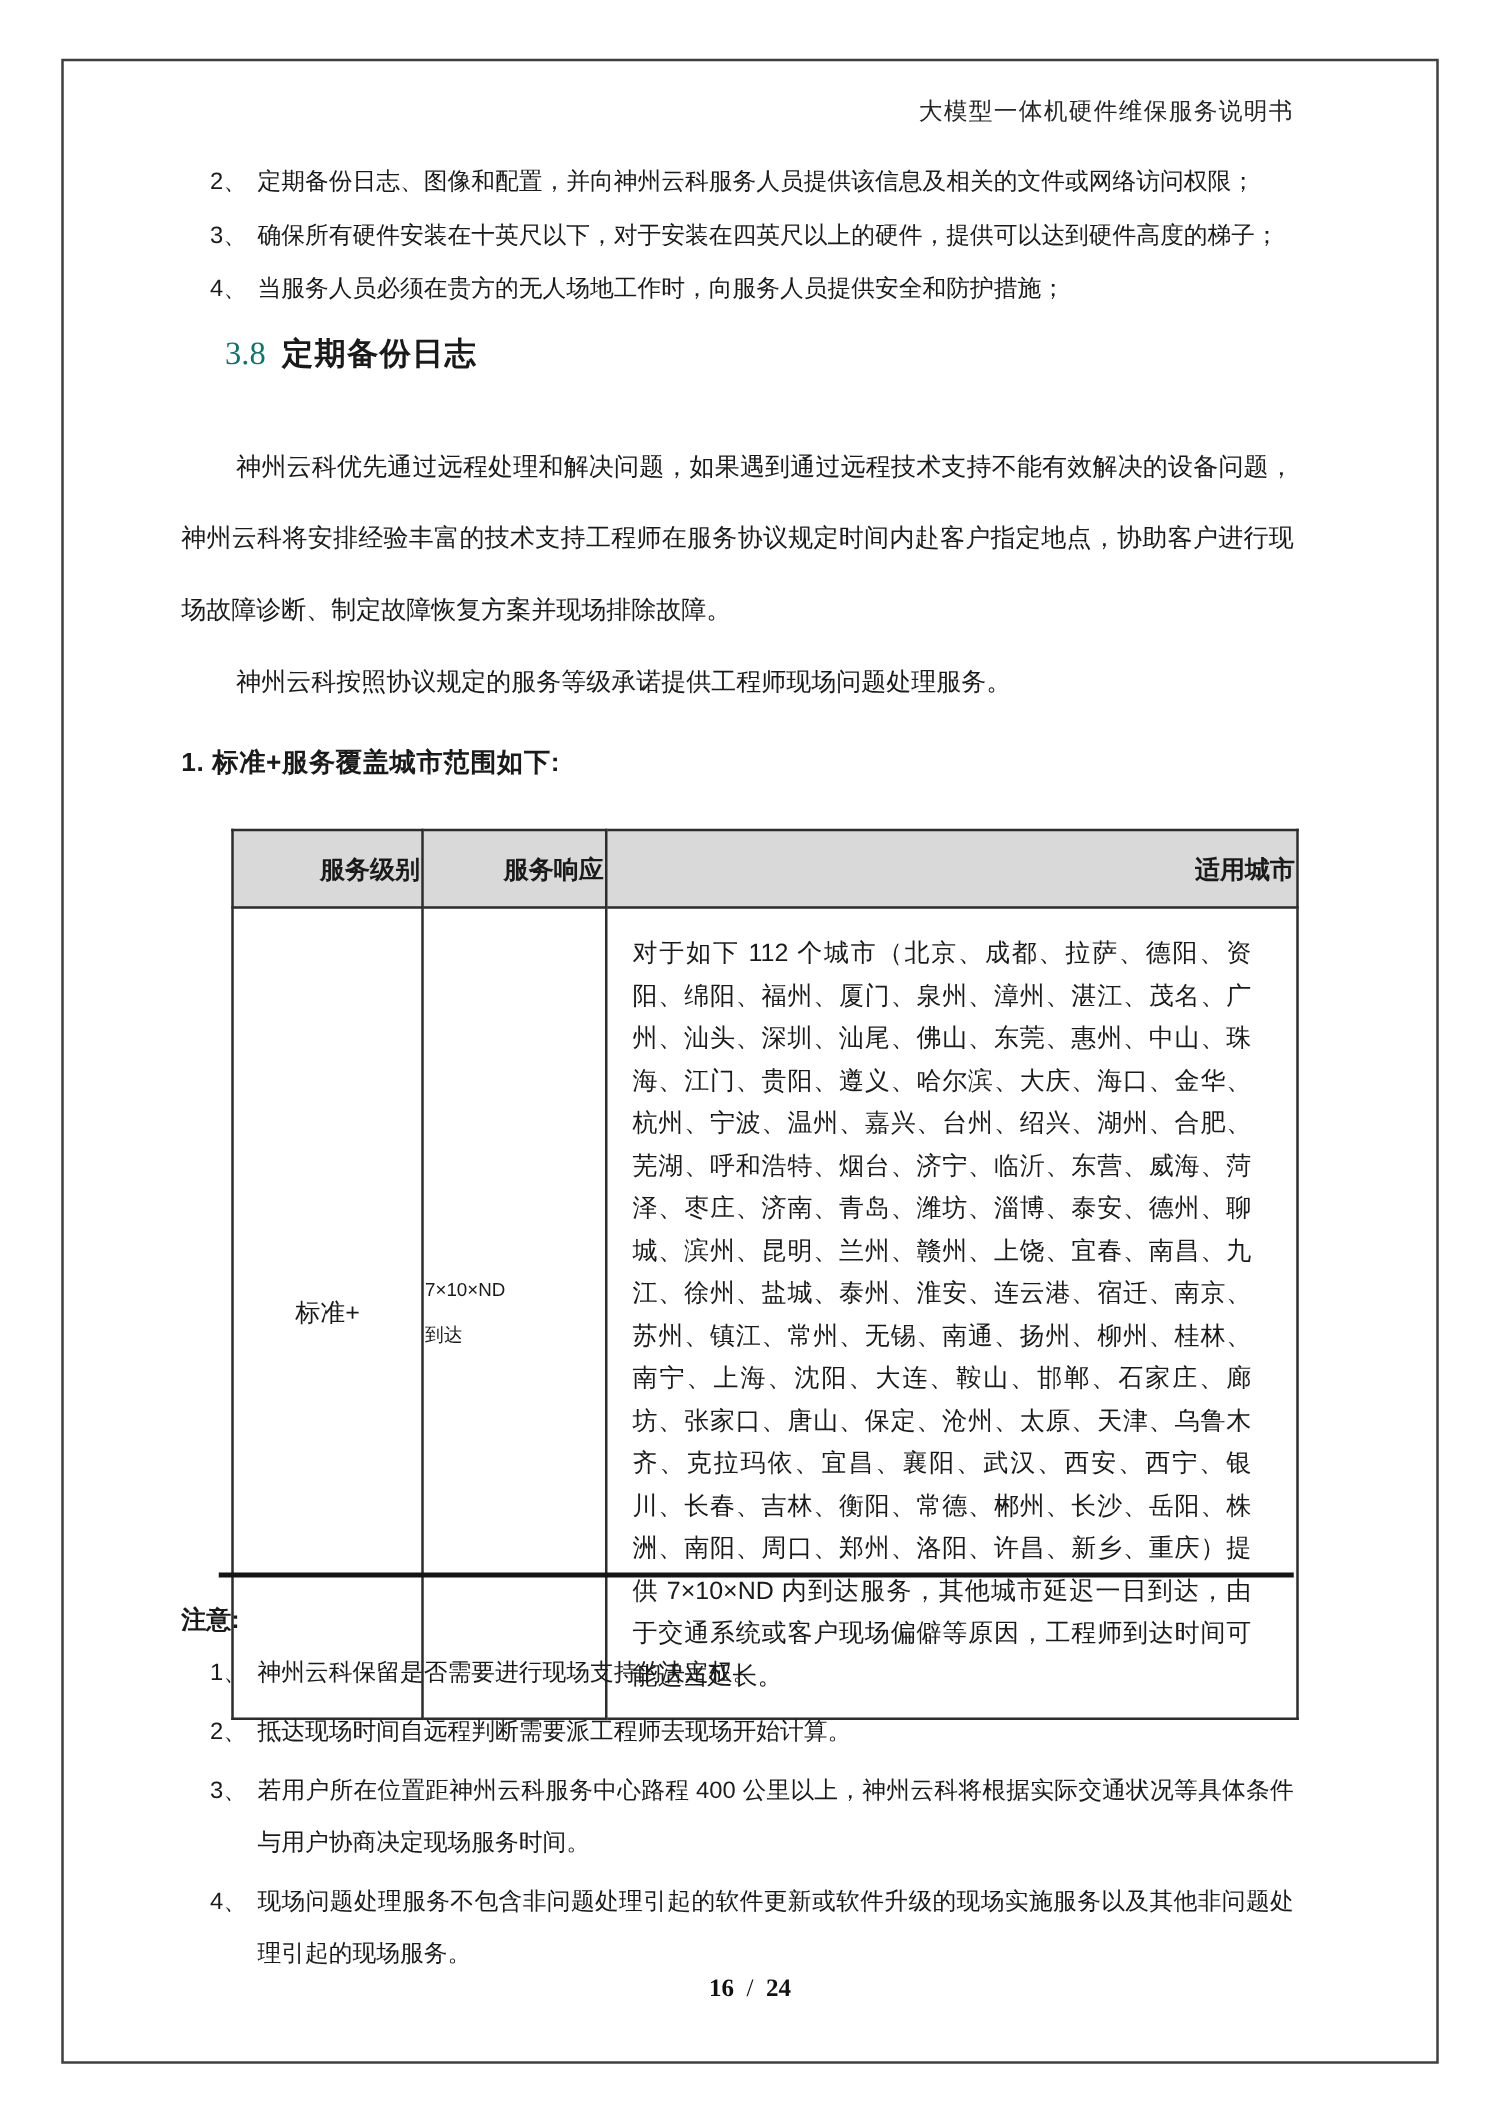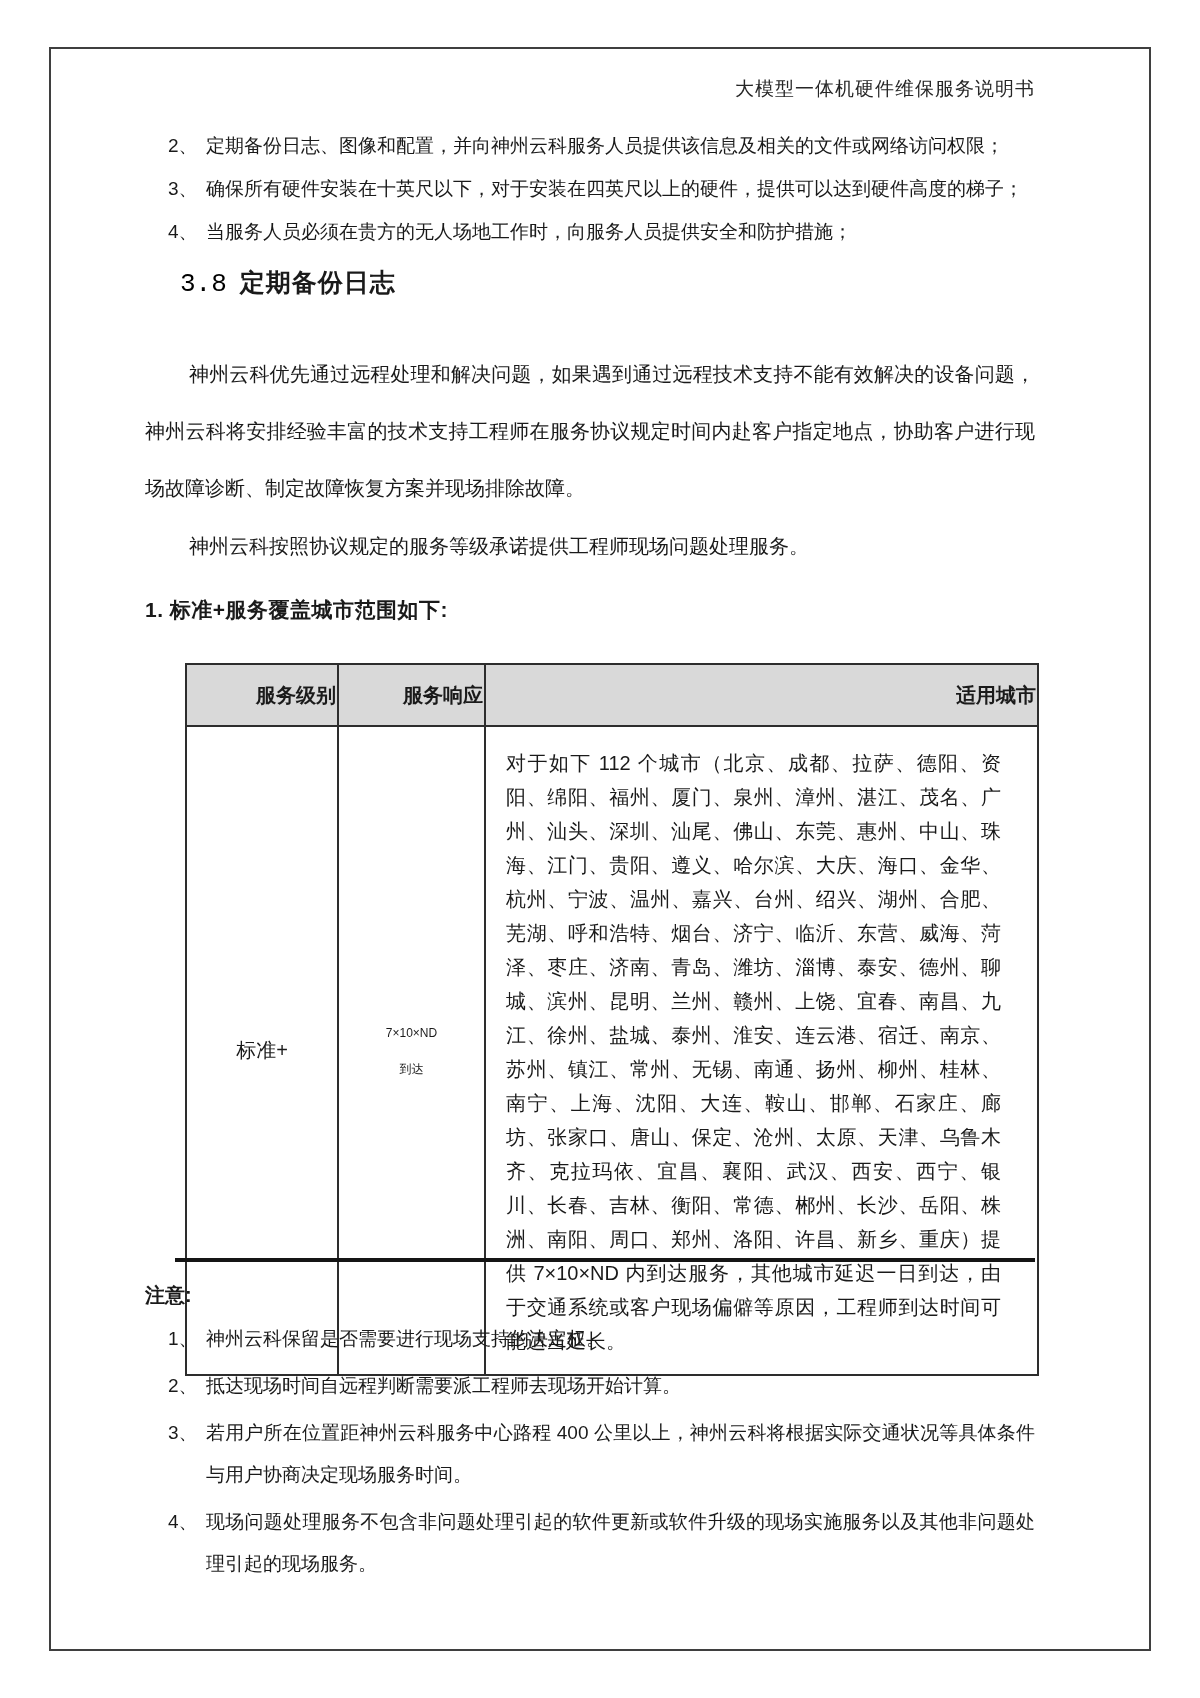--- a/index.html
+++ b/index.html
@@ -16,40 +16,40 @@
   .doc-title {
     position:absolute; top:76px; left:145px; width:890px;
     text-align:right; font-family:"Liberation Serif", serif;
     font-size:19px; color:#262626; letter-spacing:1px;
   }
   .top-list { position:absolute; top:124px; left:168px; width:866px; }
   .li-row { display:flex; line-height:43px; font-size:19px; }
   .li-num { width:38px; flex:none; }
   .li-text { flex:1; }
   .sec-h { position:absolute; top:266px; left:180px; display:flex; align-items:baseline; gap:13px; }
-  .sec-num { font-family:Liberation Mono, monospace; font-size:26px; color:#000000; }
+  .sec-num { font-family:Liberation Serif, serif; font-size:26px; color:#0f766e; }
   .sec-title { font-weight:bold; font-size:25px; letter-spacing:1px; }
   .para {
     position:absolute; left:145px; width:890px;
     font-size:20px; line-height:57px; text-align:justify;
   }
   .para1 { top:346px; text-indent:44px; }
   .para2 { top:518px; text-indent:44px; }
   .sub-h { position:absolute; top:596px; left:145px; font-size:21px; font-weight:bold; letter-spacing:0.5px; }
   table.svc {
     position:absolute; top:663px; left:185px; width:852px;
     border-collapse:collapse; table-layout:fixed;
   }
   table.svc th, table.svc td { border:2px solid var(--border,#2d2d2d); }
   table.svc th {
     height:58px; background:var(--table-header-bg,#d9d9d9);
     font-size:20px; font-weight:bold; text-align:right;
   }
   td.cell-level { text-align:center; vertical-align:middle; font-size:20px; }
-  td.cell-resp  { text-align:center; vertical-align:middle; font-size:12px; line-height:36px;border-radius:12px; }
+  td.cell-resp  { text-align:left; vertical-align:middle; font-size:15px; line-height:36px;border-radius:12px; }
   td.cell-cities {
     padding:19px 36px 16px 20px; font-size:20px; line-height:34px;
     text-align:justify; vertical-align:top;
   }
   .divider { position:absolute; top:1258px; left:175px; width:860px; height:4px; background:#151515; }
   .notes-label { position:absolute; top:1282px; left:145px; font-size:20px; font-weight:bold; }
   .notes { position:absolute; top:1318px; left:168px; width:867px; }
   .note-row { display:flex; margin-bottom:5px; font-size:19px; }
   .note-num { width:38px; flex:none; line-height:42px; }
   .note-text { flex:1; line-height:42px; text-align:justify; }
@@ -134,13 +134,16 @@
     <div class="note-row">
       <span class="note-num">3、</span>
       <span class="note-text">若用户所在位置距神州云科服务中心路程 400 公里以上，神州云科将根据实际交通状况等具体条件与用户协商决定现场服务时间。</span>
     </div>
     <div class="note-row">
       <span class="note-num">4、</span>
       <span class="note-text">现场问题处理服务不包含非问题处理引起的软件更新或软件升级的现场实施服务以及其他非问题处理引起的现场服务。</span>
     </div>
   </div>
 
+  <div class="footer">
+    <span class="pg-b">16</span><span class="pg-sep">/</span><span class="pg-b">24</span>
+  </div>
 </div>
 
 </body></html>

